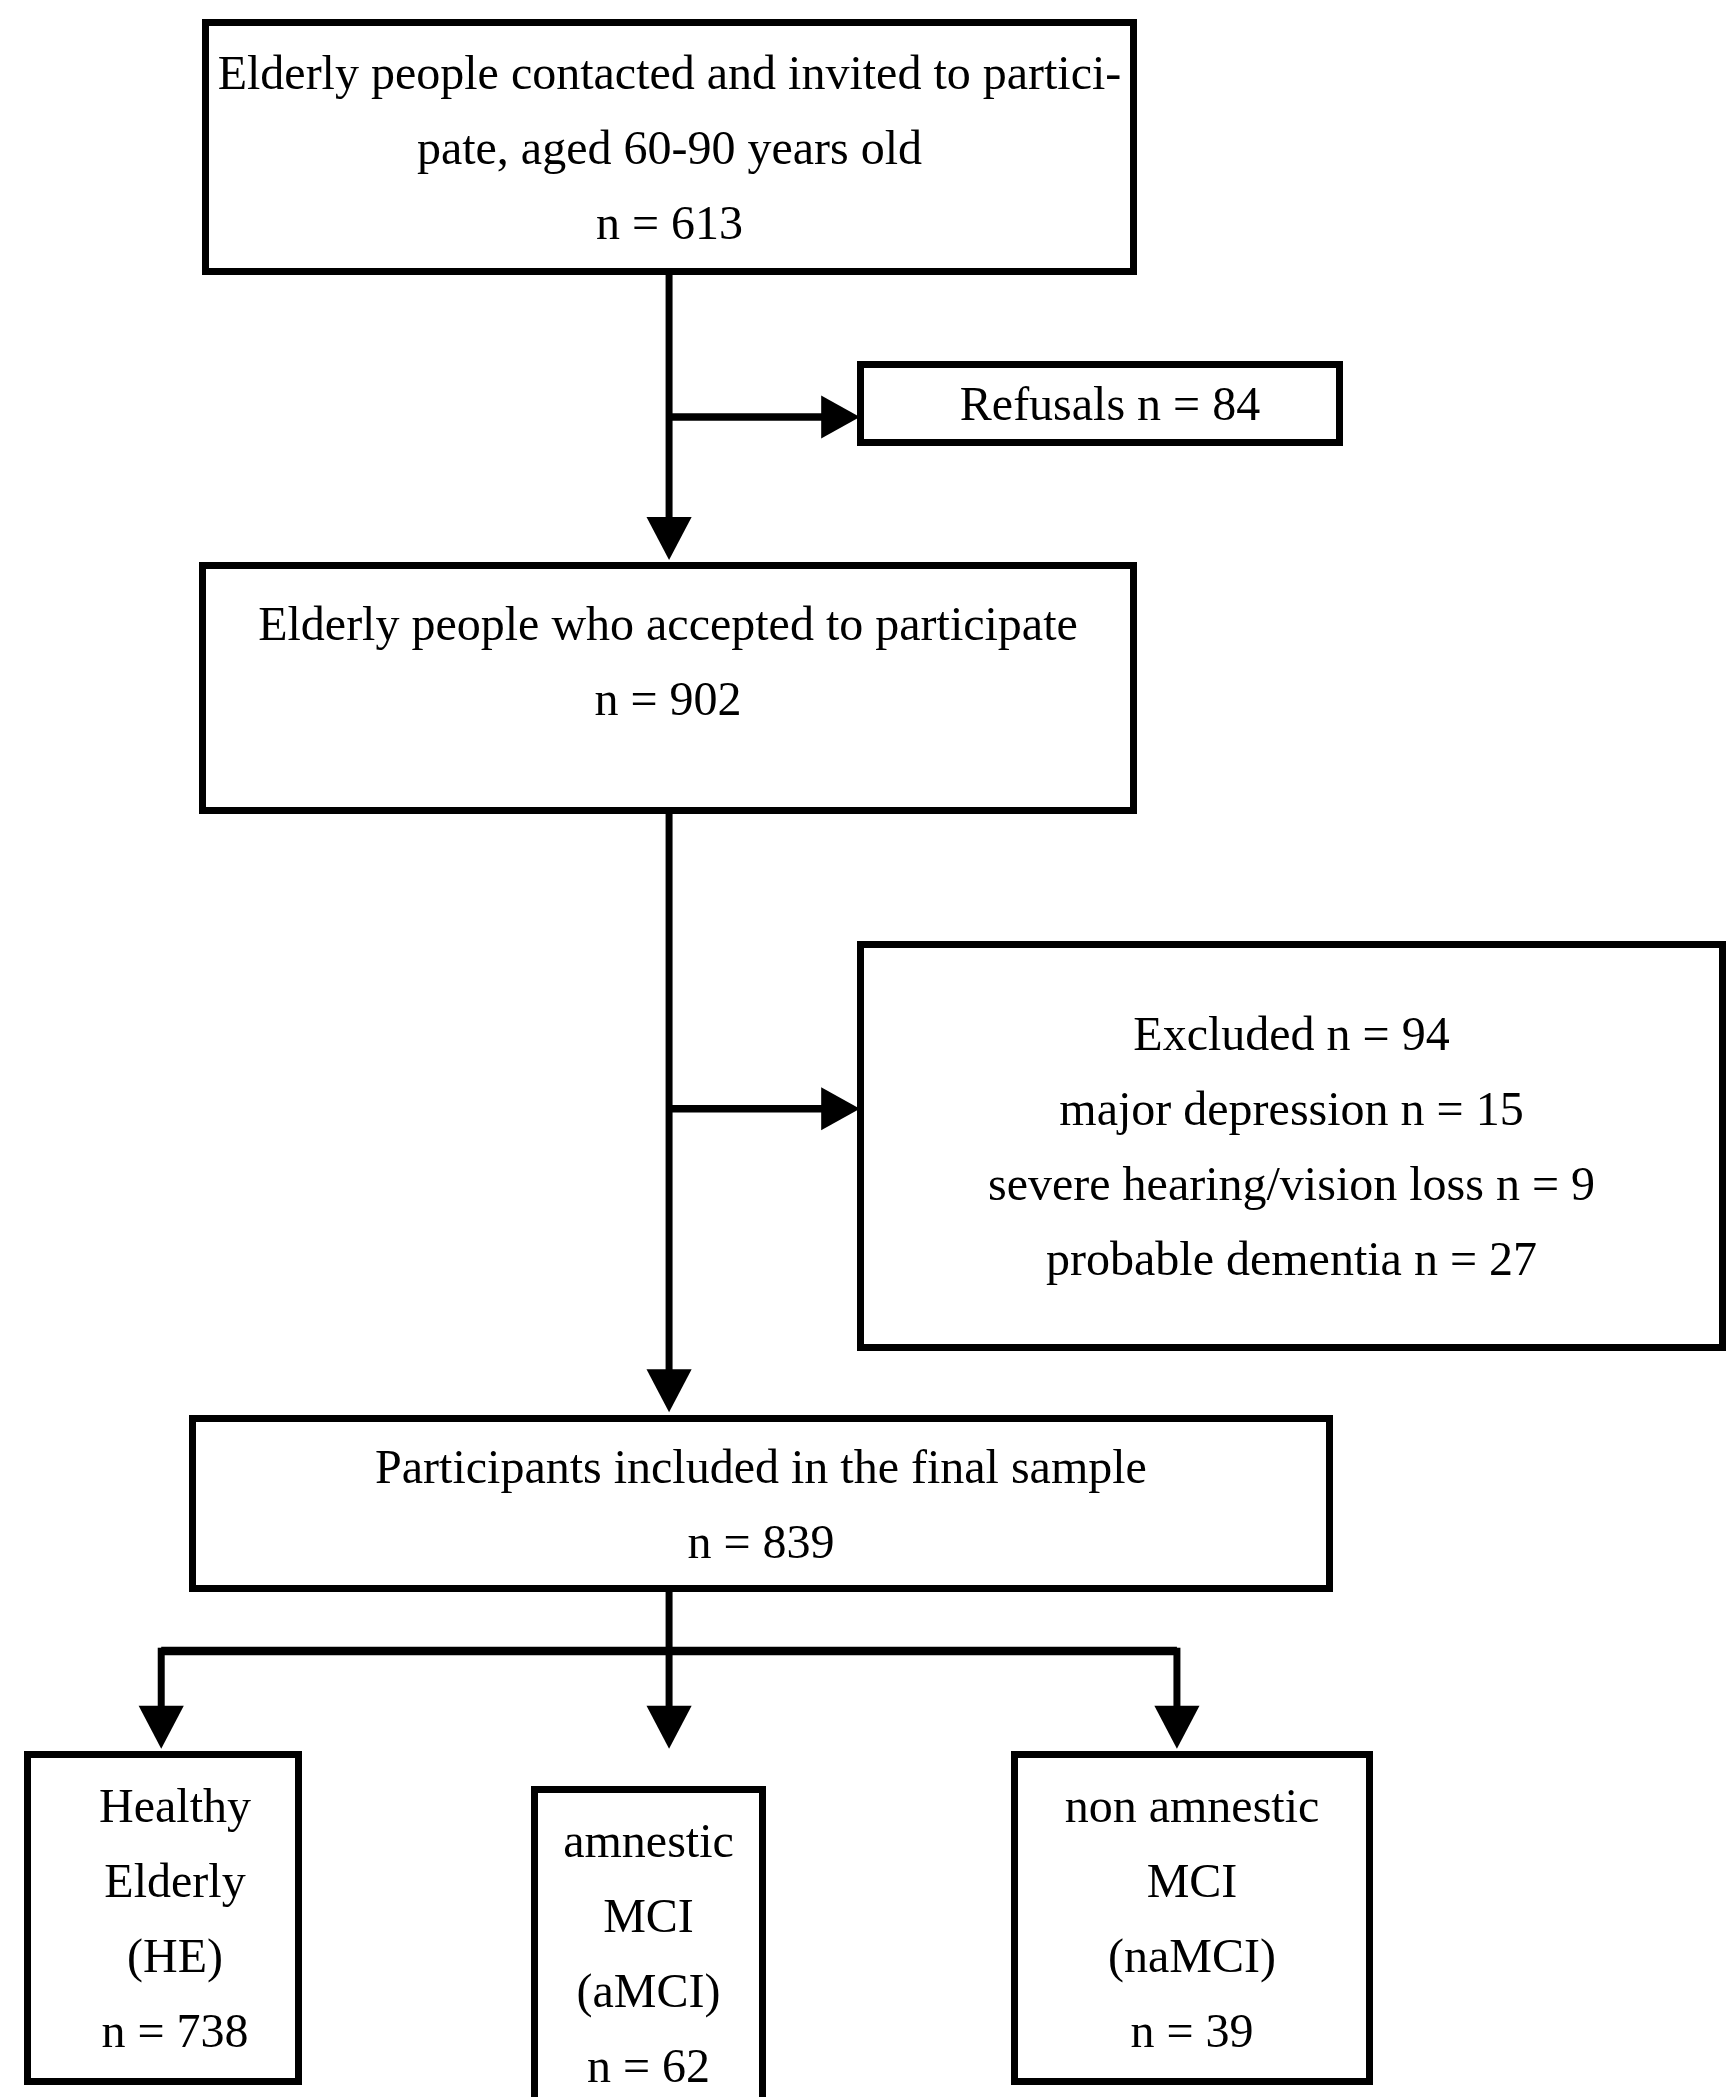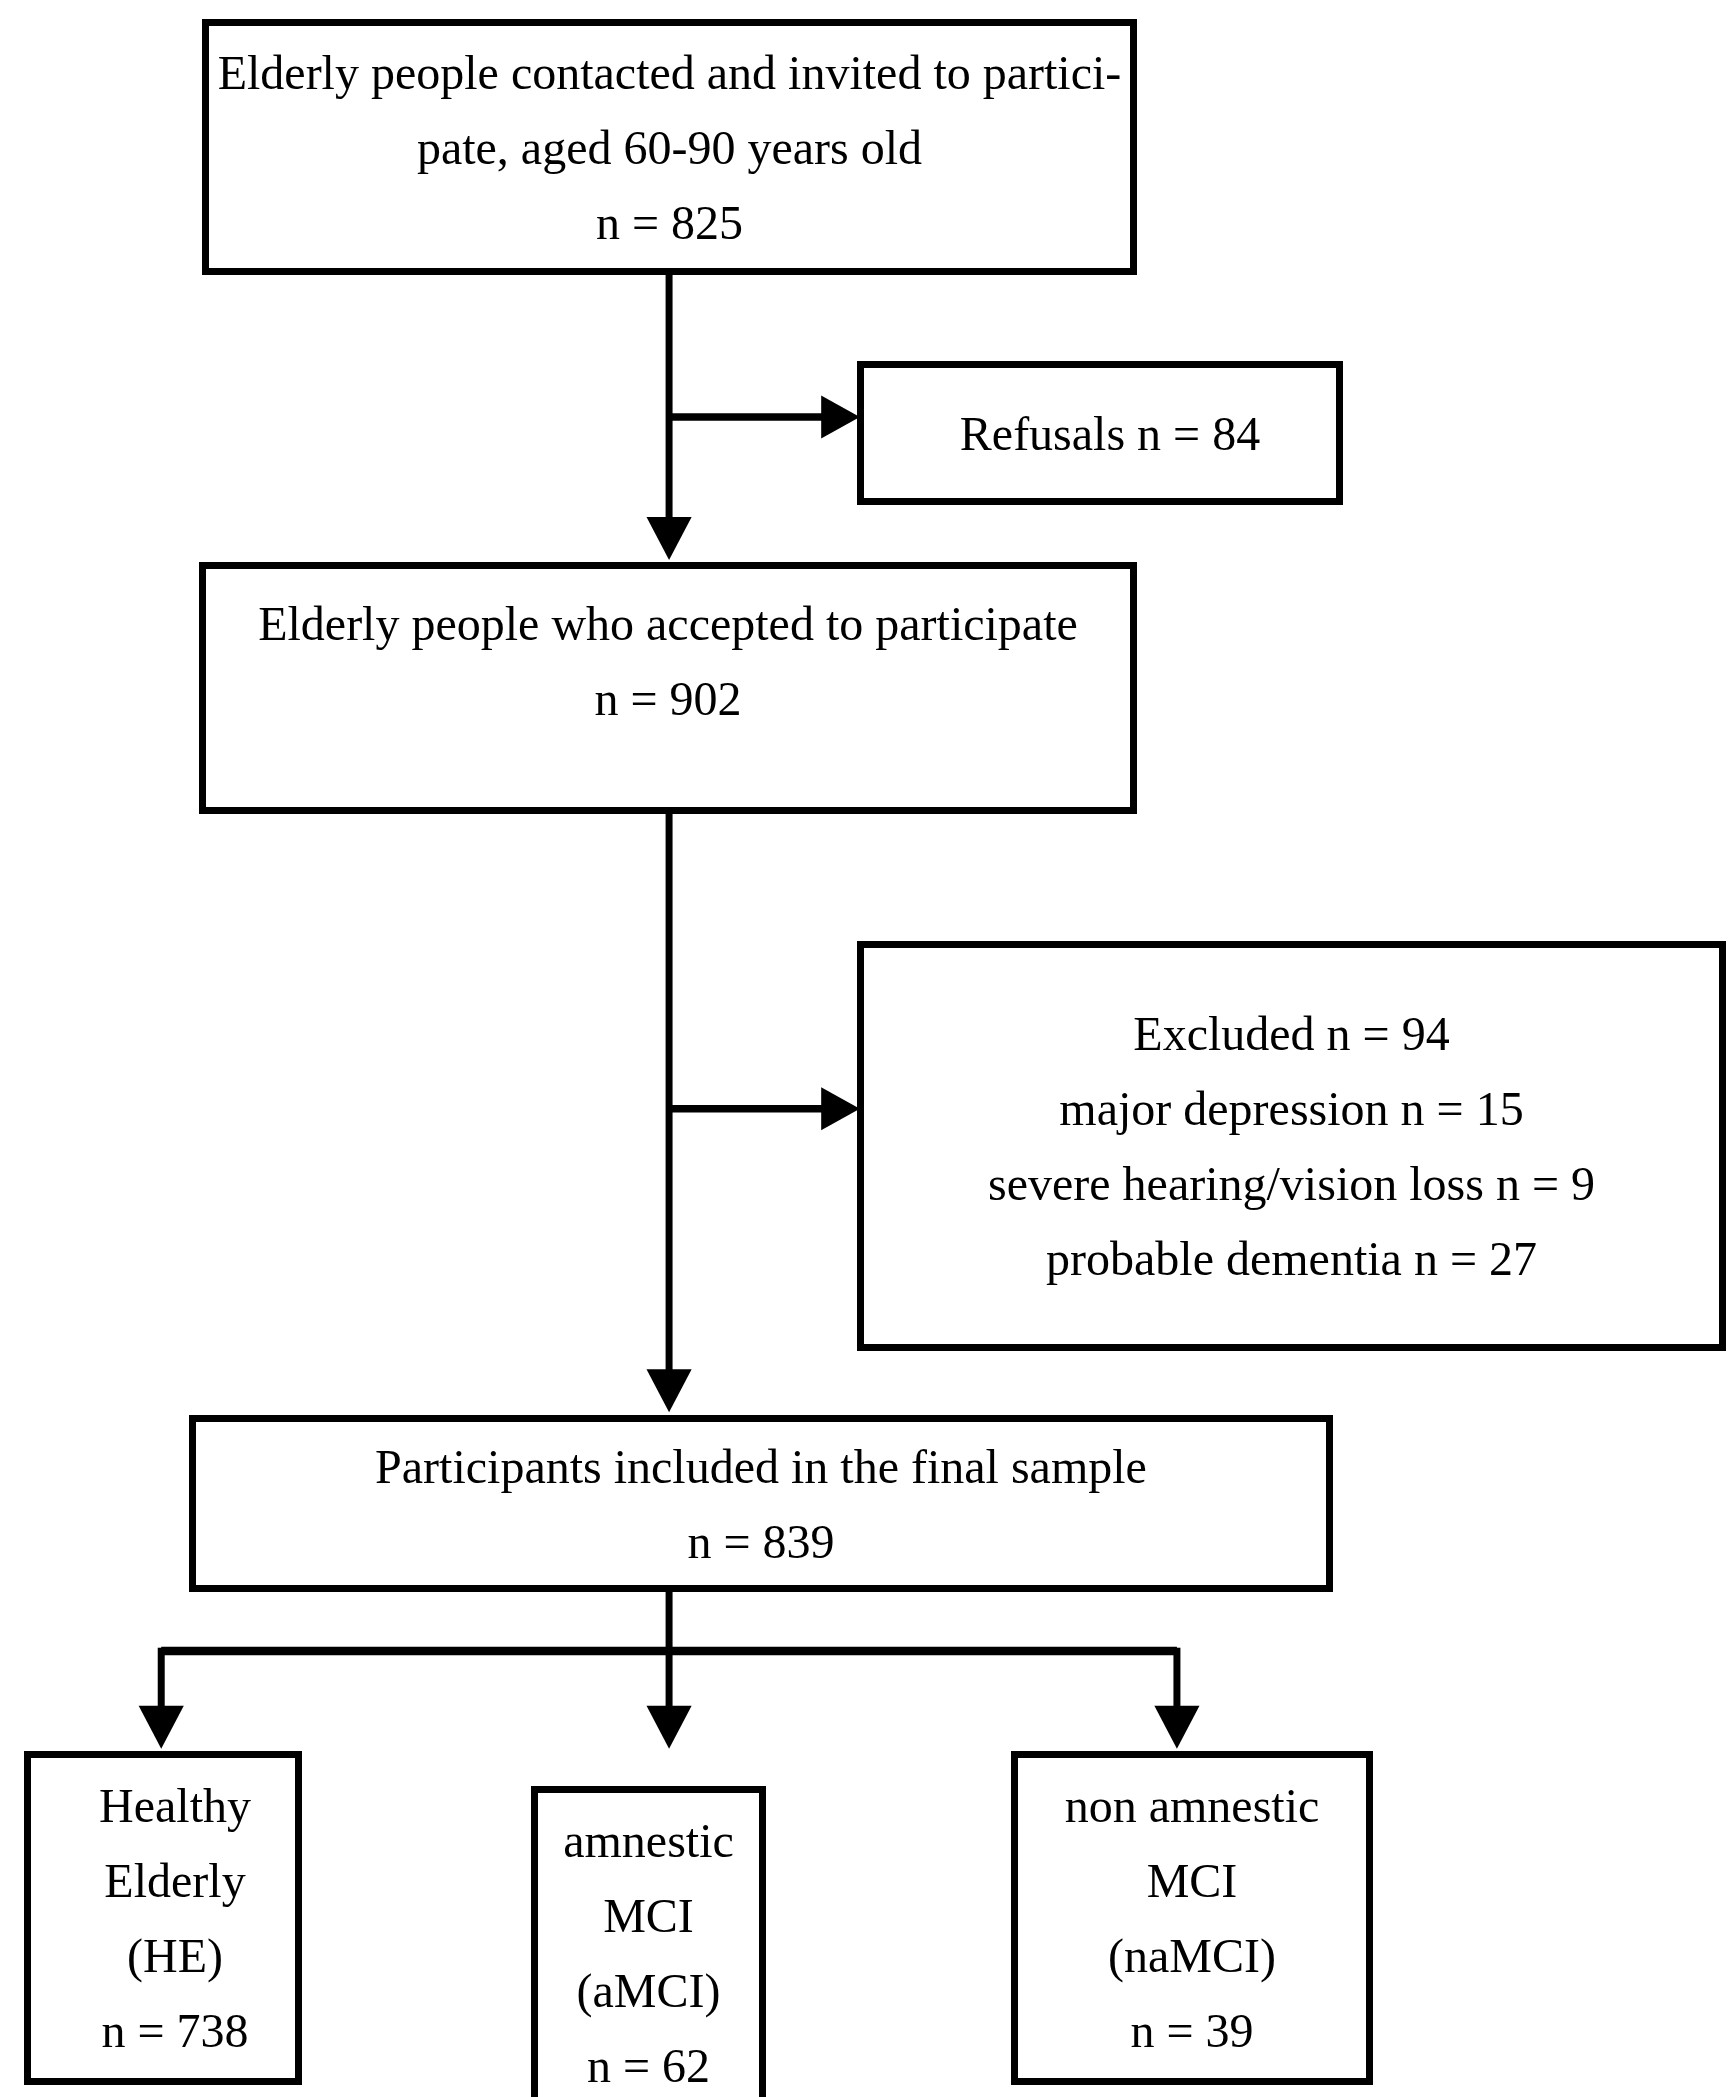--- a/index.html
+++ b/index.html
@@ -32,21 +32,21 @@
     flex-direction:column;
     justify-content:center;
     align-items:center;
     text-align:center;
     font-size:48px;
     line-height:75px;
     white-space:nowrap;
   }
   .box span{display:block;}
   #box-invited        {left:202px;  top:19px;   width:935px; height:256px;}
-  #box-refusals       {left:857px; top:361px;  width:486px;  height:144px;padding-left:20px;}
+  #box-refusals       {left:857px; top:361px;  width:486px;  height:85px;padding-left:20px;}
   #box-accepted       {left:199px;  top:562px; width:938px; height:252px; padding-bottom:54px;}
   #box-excluded       {left:857px; top:941px; width:869px; height:410px;}
   #box-final-sample   {left:189px;  top:1415px; width:1144px; height:177px;}
   #box-healthy-elderly{left:24px;   top:1751px; width:278px;  height:334px;padding-left:24px;}
   #box-amnestic-mci   {left:531px;  top:1751px; width:235px;  height:334px;margin-top:35px;}
   #box-non-amnestic-mci{left:1011px;top:1751px; width:362px;  height:334px;}
   .stroke{stroke:var(--line);fill:none;}
   .head{fill:var(--line);stroke:none;}
 </style>
 </head>
@@ -73,21 +73,21 @@
     <line class="stroke" stroke-width="16" x1="300" y1="3072" x2="2190" y2="3072"></line>
     <line class="stroke" stroke-width="13" x1="300" y1="3066" x2="300" y2="3180"></line>
     <polygon class="head" points="258,3174 342,3174 300,3254"></polygon>
     <line class="stroke" stroke-width="13" x1="2190" y1="3066" x2="2190" y2="3180"></line>
     <polygon class="head" points="2148,3174 2232,3174 2190,3254"></polygon>
   </svg>
 
   <div class="box" id="box-invited">
     <span>Elderly people contacted and invited to partici-</span>
     <span>pate, aged 60-90 years old</span>
-    <span>n = 825</span>
+    <span>n = 613</span>
   </div>
 
   <div class="box" id="box-refusals">
     <span>Refusals n = 84</span>
   </div>
 
   <div class="box" id="box-accepted">
     <span>Elderly people who accepted to participate</span>
     <span>n = 902</span>
   </div>

